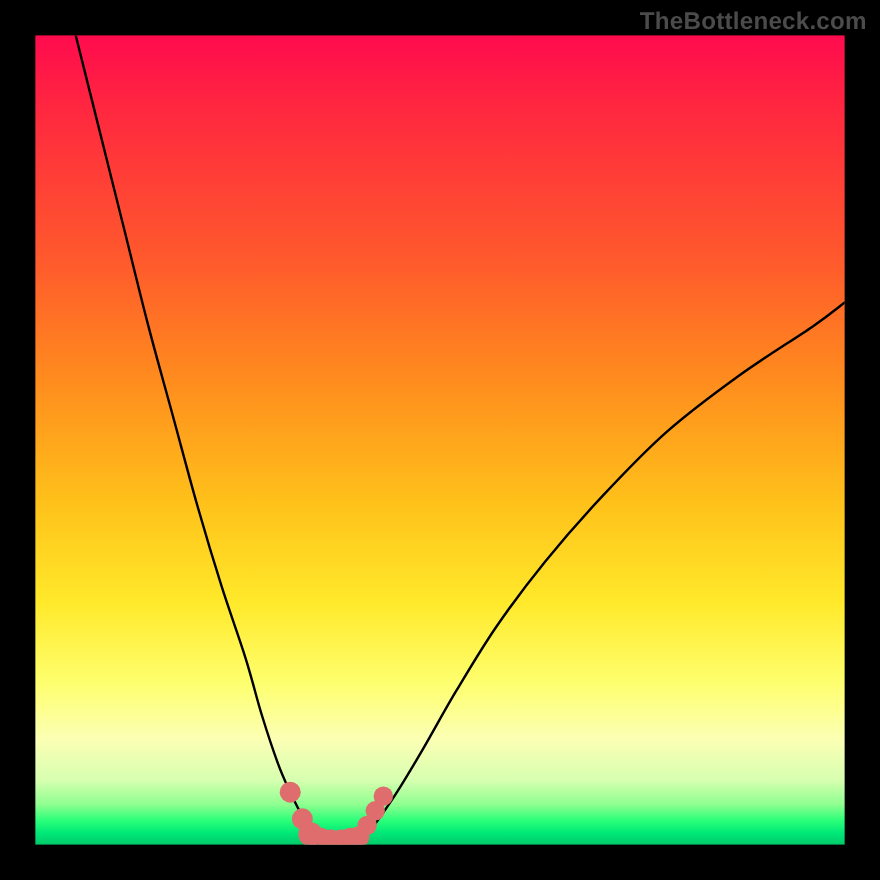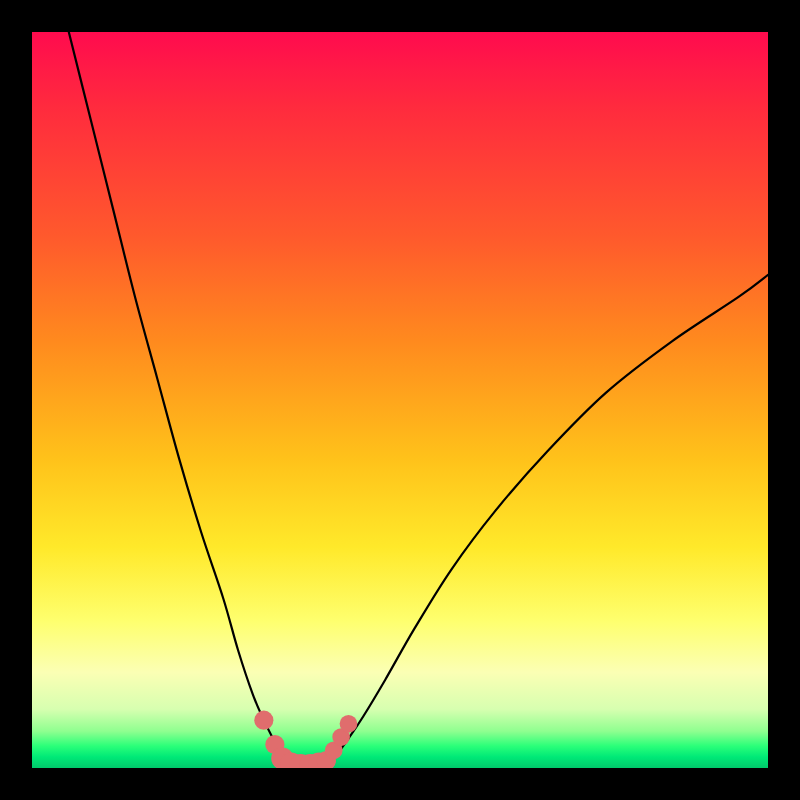--- a/index.html
+++ b/index.html
@@ -59,20 +59,21 @@
     position: absolute;
     inset: 0;
     width: 736px;
     height: 736px;
   }
 </style>
 </head>
 <body>
 
 <div class="frame">
+  <div class="watermark">TheBottleneck.com</div>
 
   <div class="plot-area">
     <div class="gradient"></div>
     <svg class="curves" viewBox="0 0 736 736" preserveAspectRatio="none">
       <path id="left-path" fill="none" stroke-width="2.2" stroke-linecap="round" d="M 36.80 0.00 C 40.48 14.72, 51.52 58.88, 58.88 88.32 C 66.24 117.76, 73.60 147.20, 80.96 176.64 C 88.32 206.08, 95.68 236.75, 103.04 264.96 C 110.40 293.17, 117.76 318.93, 125.12 345.92 C 132.48 372.91, 139.84 401.12, 147.20 426.88 C 154.56 452.64, 161.92 477.17, 169.28 500.48 C 176.64 523.79, 185.23 547.09, 191.36 566.72 C 197.49 586.35, 201.17 602.29, 206.08 618.24 C 210.99 634.19, 216.51 650.75, 220.80 662.40 C 225.09 674.05, 228.16 680.19, 231.84 688.16 C 235.52 696.13, 239.81 704.35, 242.88 710.24 C 245.95 716.13, 247.79 720.18, 250.24 723.49 C 252.69 726.80, 256.37 729.01, 257.60 730.11" stroke="#000000"></path>
       <path id="right-path" fill="none" stroke-width="2.2" stroke-linecap="round" d="M 294.40 730.11 C 296.24 728.64, 301.76 725.21, 305.44 721.28 C 309.12 717.35, 312.19 712.69, 316.48 706.56 C 320.77 700.43, 325.07 694.29, 331.20 684.48 C 337.33 674.67, 344.69 662.40, 353.28 647.68 C 361.87 632.96, 371.68 614.56, 382.72 596.16 C 393.76 577.76, 406.03 556.91, 419.52 537.28 C 433.01 517.65, 447.73 498.03, 463.68 478.40 C 479.63 458.77, 496.80 439.15, 515.20 419.52 C 533.60 399.89, 553.23 379.04, 574.08 360.64 C 594.93 342.24, 618.24 325.07, 640.32 309.12 C 662.40 293.17, 690.61 276.00, 706.56 264.96 C 722.51 253.92, 731.09 246.56, 736.00 242.88" stroke="#000000"></path>
       <g id="marker-layer">
           <circle cx="231.84" cy="688.16" r="9.57" fill="#e06d6d" stroke="#c94f4f" stroke-width="0"></circle>
           <circle cx="242.88" cy="712.45" r="9.57" fill="#e06d6d" stroke="#c94f4f" stroke-width="0"></circle>
           <circle cx="250.24" cy="726.43" r="11.04" fill="#e06d6d" stroke="#c94f4f" stroke-width="0"></circle>

